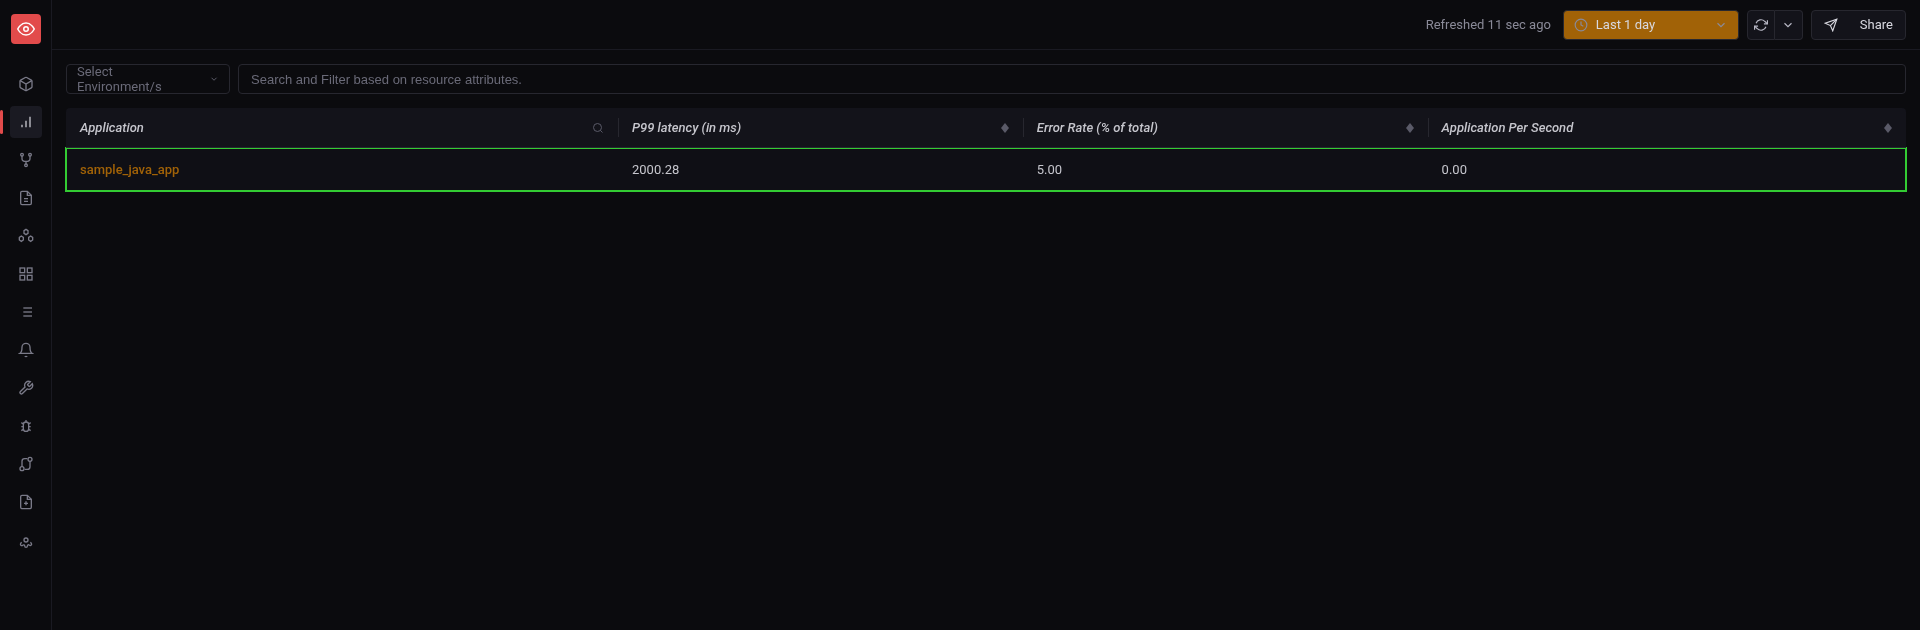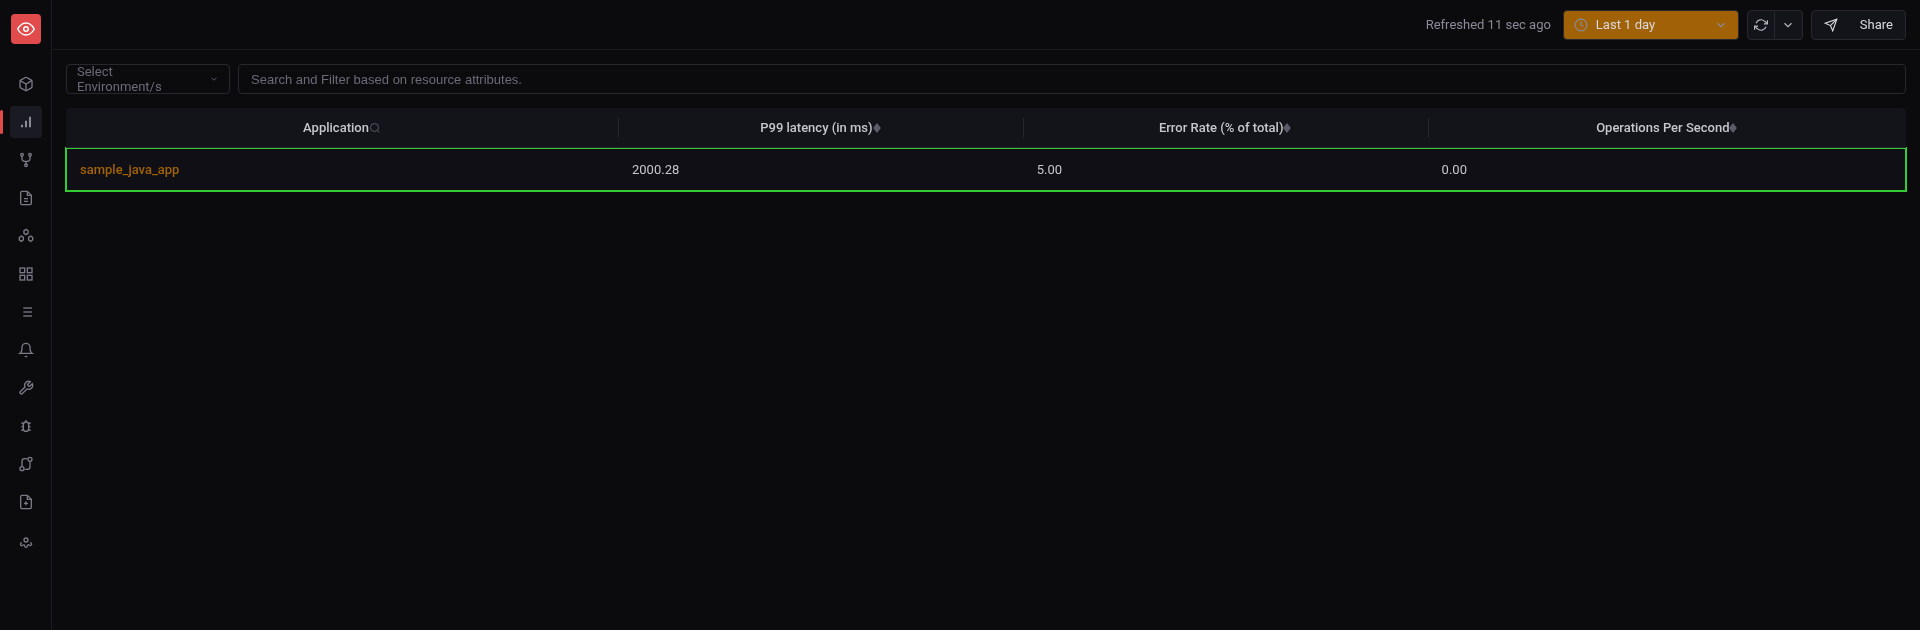--- a/index.html
+++ b/index.html
@@ -224,21 +224,22 @@
       position: absolute;
       left: 0;
       top: 10px;
       bottom: 10px;
       width: 1px;
       background: #27272f;
     }
     .th-content {
       display: flex;
       align-items: center;
-      justify-content: center;
+      justify-content: space-between;
+      font-style: italic;
     }
     .th-icon {
       color: #5a5a68;
       display: flex;
       align-items: center;
     }
     .th-icon svg {
       width: 12px;
       height: 12px;
     }
@@ -453,21 +454,21 @@
                     <polygon points="5,0 10,6 0,6" fill="currentColor"></polygon>
                   </svg>
                 <svg viewBox="0 0 10 6">
                     <polygon points="0,0 10,0 5,6" fill="currentColor"></polygon>
                   </svg>
               </span>
             </div>
           </th>
           <th class="col-ops">
             <div class="th-content">
-              <span>Operations Per Second</span>
+              <span>Application Per Second</span>
               <span class="sort-icons">
                 <svg viewBox="0 0 10 6">
                     <polygon points="5,0 10,6 0,6" fill="currentColor"></polygon>
                   </svg>
                 <svg viewBox="0 0 10 6">
                     <polygon points="0,0 10,0 5,6" fill="currentColor"></polygon>
                   </svg>
               </span>
             </div>
           </th>

